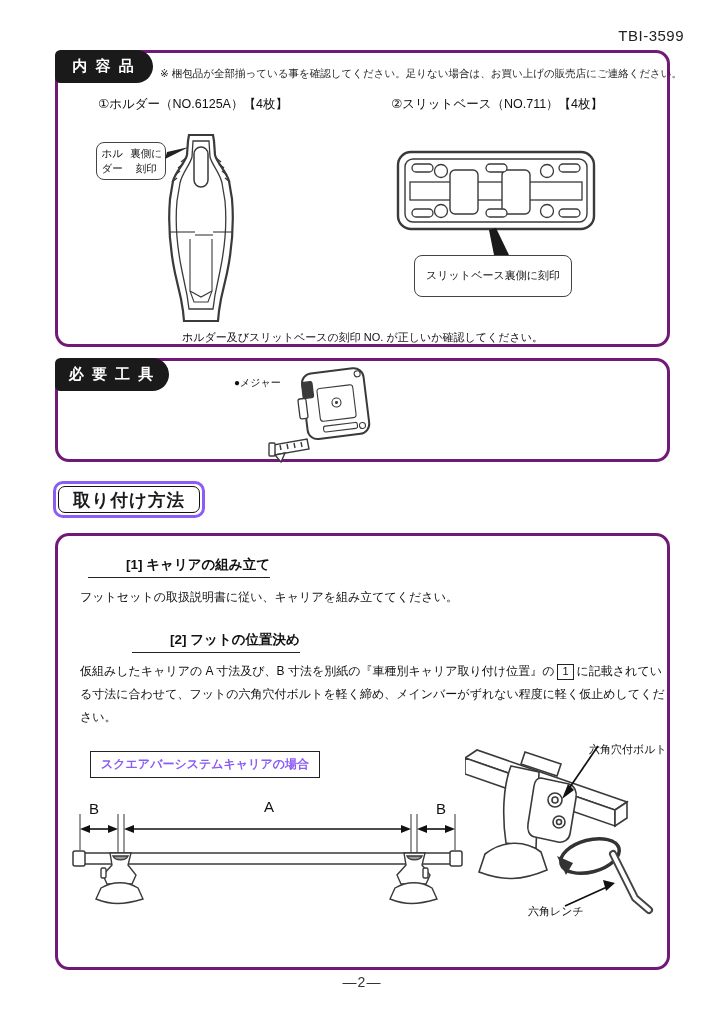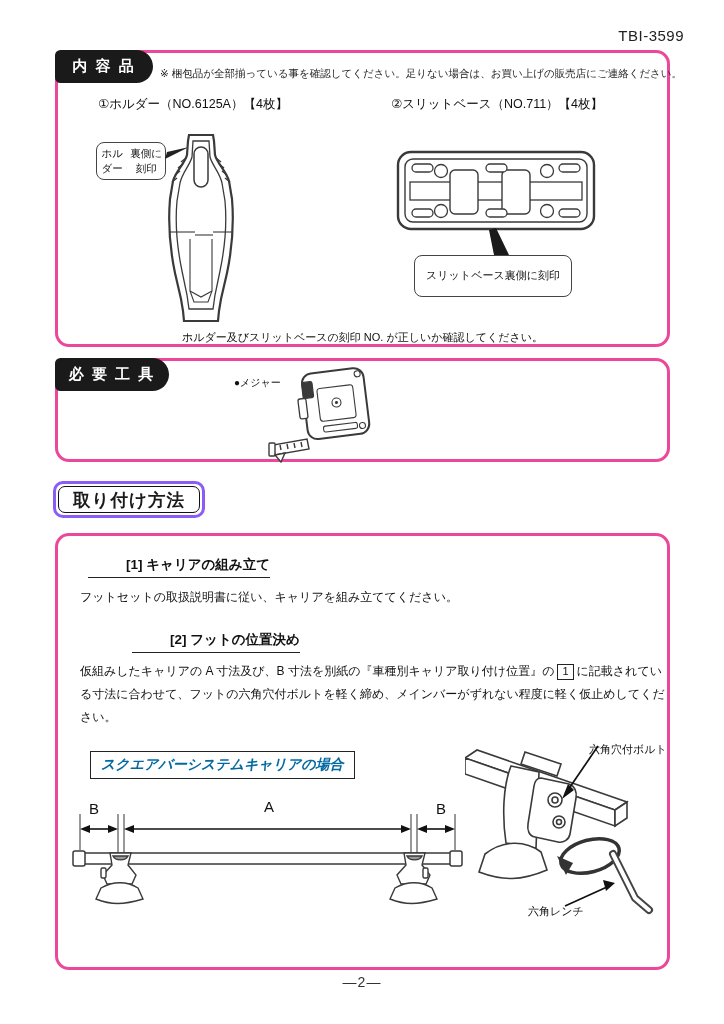--- a/index.html
+++ b/index.html
@@ -3,21 +3,21 @@
 <meta charset="utf-8">
 <style>
   * { margin:0; padding:0; box-sizing:border-box; }
   html,body { background:#e8e8e8; }
   .page {
     position:relative; width:724px; height:1024px; background:#ffffff;
     font-family:"Liberation Sans","DejaVu Sans",sans-serif; color:#1a1a1a;
     overflow:hidden; margin:0 auto;
   }
   .doc-code { position:absolute; top:27px; right:40px; font-size:15px; letter-spacing:.5px; color:#222; }
-  .box { position:absolute; border:3px solid #ec4899; border-radius:14px; background:#fff; }
+  .box { position:absolute; border:3px solid #701a75; border-radius:14px; background:#fff; }
   .badge {
     position:absolute; left:-3px; top:-3px; background:#1a1a1a; color:#fff;
     display:flex; align-items:center; justify-content:center;
     font-weight:bold; letter-spacing:2px; border-radius:6px 18px 18px 6px;
   }
   .badge1 { width:98px; height:33px; font-size:15px; }
   .badge2 { width:114px; height:33px; font-size:15px; }
   .note { position:absolute; font-size:10.5px; color:#222; white-space:nowrap; }
   .item-label { position:absolute; font-size:12.5px; color:#111; white-space:nowrap; }
   .callout {
@@ -29,21 +29,21 @@
   .tool-label { position:absolute; font-size:10px; color:#111; }
   .method-header { position:absolute; left:53px; top:481px; width:152px; height:37px;
     border:3px solid #8b5cf6; border-radius:10px; background:#fff; }
   .method-header .inner { position:absolute; inset:2px; border:1.5px solid #111; border-radius:7px;
     display:flex; align-items:center; justify-content:center; font-size:17.5px; font-weight:600; letter-spacing:1px; }
   .step-heading { position:absolute; font-size:13.5px; font-weight:600; color:#111;
     border-bottom:1.4px solid #222; padding-bottom:3px; white-space:nowrap;padding-left:38px; }
   .step-body { position:absolute; font-size:12px; color:#111; line-height:1.9; }
   .boxed-num { display:inline-block; border:1.2px solid #222; padding:0 4px; line-height:1.25; margin:0 3px; font-size:11px; }
   .case-label { position:absolute; border:1.6px solid #222; background:#fff; padding:4px 10px;
-    font-size:14px; font-weight:600; color:#0369a1; white-space:nowrap;font-style:italic; }
+    font-size:12px; font-weight:600; color:#8b5cf6; white-space:nowrap; }
   .dim-label { position:absolute; font-size:15px; color:#111; font-family:"Liberation Sans",sans-serif; }
   .fig-label { position:absolute; font-size:11px; color:#111; white-space:nowrap; }
   .footer-page { position:absolute; left:0; right:0; top:974px; text-align:center; font-size:14px; color:#333; letter-spacing:1px; }
   svg { display:block; }
 </style>
 </head>
 <body>
 
 <div class="page">
 

